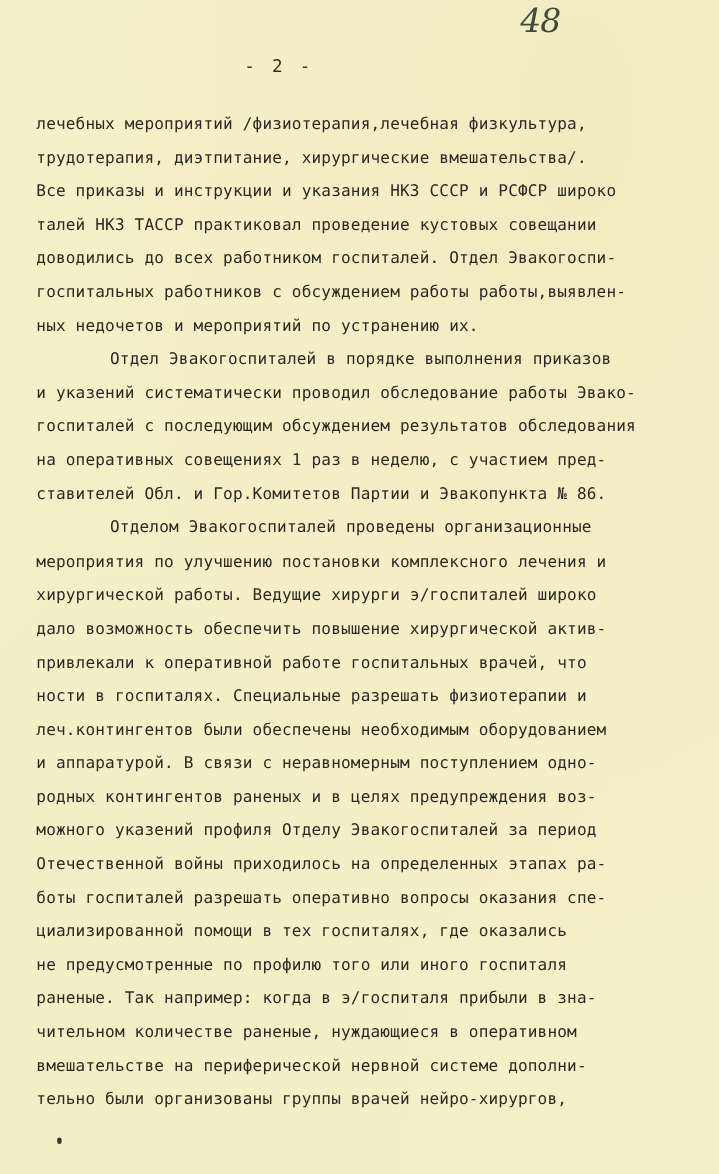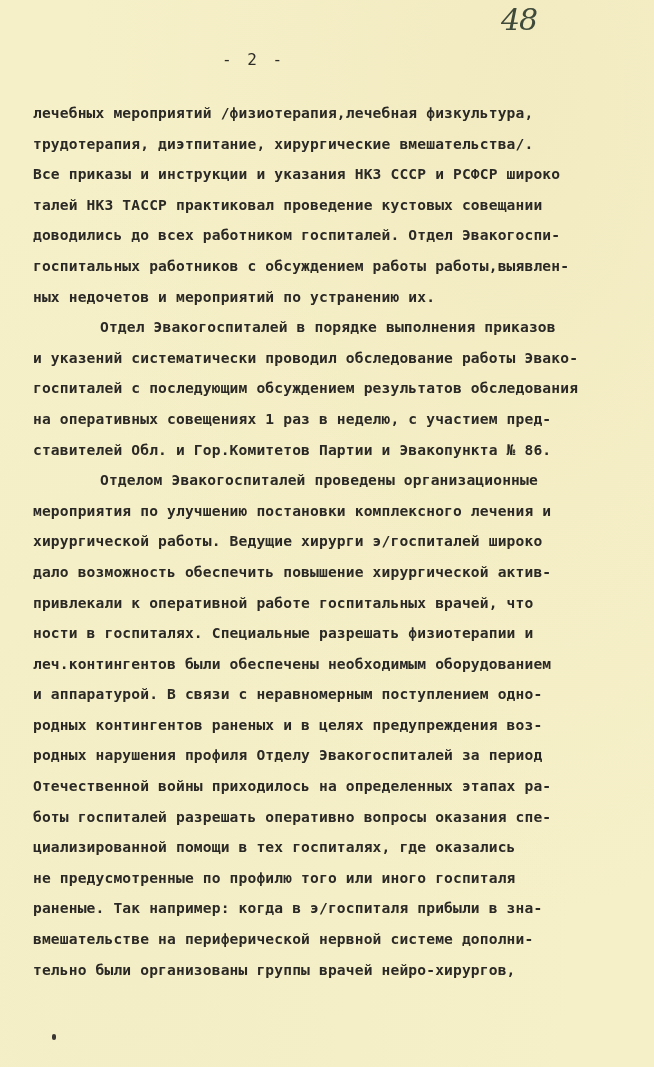--- a/index.html
+++ b/index.html
@@ -27,21 +27,20 @@
     }
     .archive-number {
       position: absolute;
       left: 473px;
       top: 2px;
       font-family: "DejaVu Serif", "Liberation Serif", serif;
       font-style: italic;
       font-size: 30px;
       color: #3f4a3a;
       letter-spacing: -1px;
-      margin-left: 28px;
     }
     .page-number {
       position: absolute;
       left: 222px;
       top: 50px;
       font-size: 16px;
       letter-spacing: 3px;
       color: #2e2c28;
     }
     .body-text {
@@ -50,21 +49,20 @@
       top: 98px;
       width: 610px;
     }
     .line {
       height: 30.6px;
       line-height: 30.6px;
       font-size: 14.6px;
       white-space: pre;
       letter-spacing: 0.15px;
       color: #2b2925;
-      font-weight: bold;
     }
     .line.indent {
       padding-left: 67px;
     }
     .mark {
       position: absolute;
       left: 52px;
       top: 1034px;
       width: 4px;
       height: 6px;
@@ -94,24 +92,25 @@
     <div class="line">ставителей Обл. и Гор.Комитетов Партии и Эвакопункта № 86.</div>
     <div class="line indent">Отделом Эвакогоспиталей проведены организационные</div>
     <div class="line">мероприятия по улучшению постановки комплексного лечения и</div>
     <div class="line">хирургической работы. Ведущие хирурги э/госпиталей широко</div>
     <div class="line">дало возможность обеспечить повышение хирургической актив-</div>
     <div class="line">привлекали к оперативной работе госпитальных врачей, что</div>
     <div class="line">ности в госпиталях. Специальные разрешать физиотерапии и</div>
     <div class="line">леч.контингентов были обеспечены необходимым оборудованием</div>
     <div class="line">и аппаратурой. В связи с неравномерным поступлением одно-</div>
     <div class="line">родных контингентов раненых и в целях предупреждения воз-</div>
-    <div class="line">родных нарушения профиля Отделу Эвакогоспиталей за период</div>
+    <div class="line">можного указений профиля Отделу Эвакогоспиталей за период</div>
     <div class="line">Отечественной войны приходилось на определенных этапах ра-</div>
     <div class="line">боты госпиталей разрешать оперативно вопросы оказания спе-</div>
     <div class="line">циализированной помощи в тех госпиталях, где оказались</div>
     <div class="line">не предусмотренные по профилю того или иного госпиталя</div>
     <div class="line">раненые. Так например: когда в э/госпиталя прибыли в зна-</div>
+    <div class="line">чительном количестве раненые, нуждающиеся в оперативном</div>
     <div class="line">вмешательстве на периферической нервной системе дополни-</div>
     <div class="line">тельно были организованы группы врачей нейро-хирургов,</div>
   </div>
 
   <div class="mark"></div>
 </div>
 
 </body></html>

